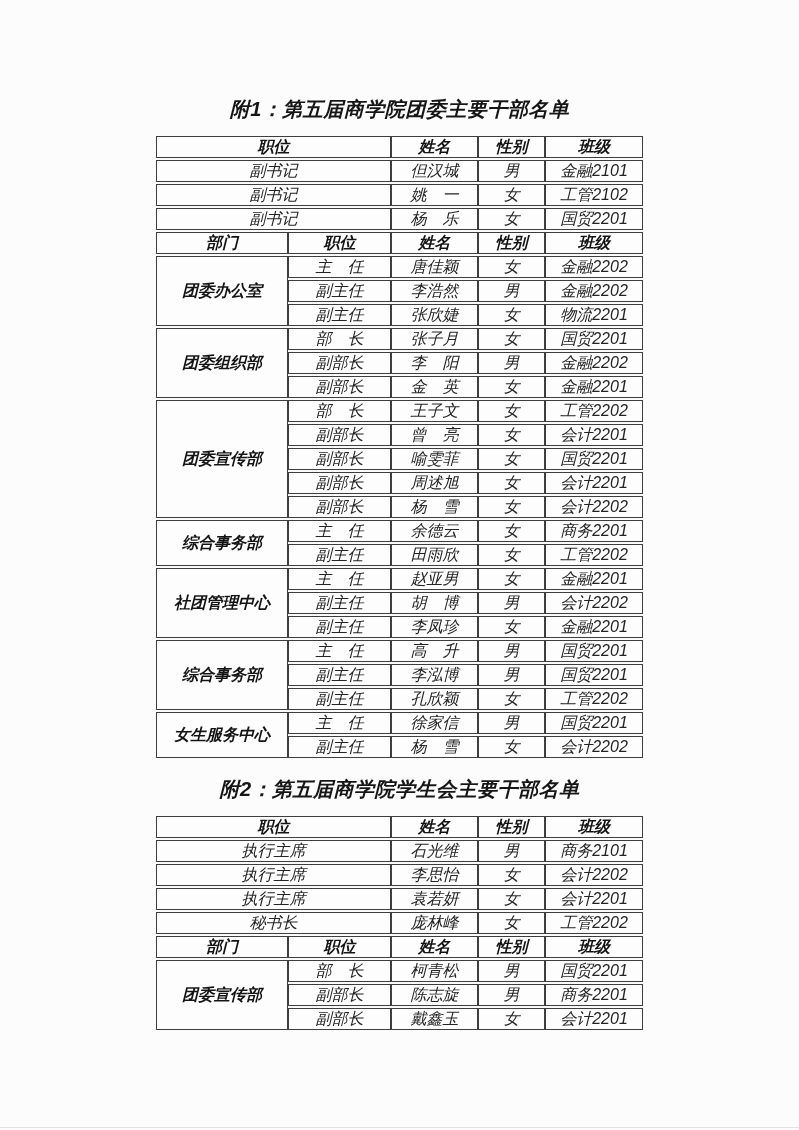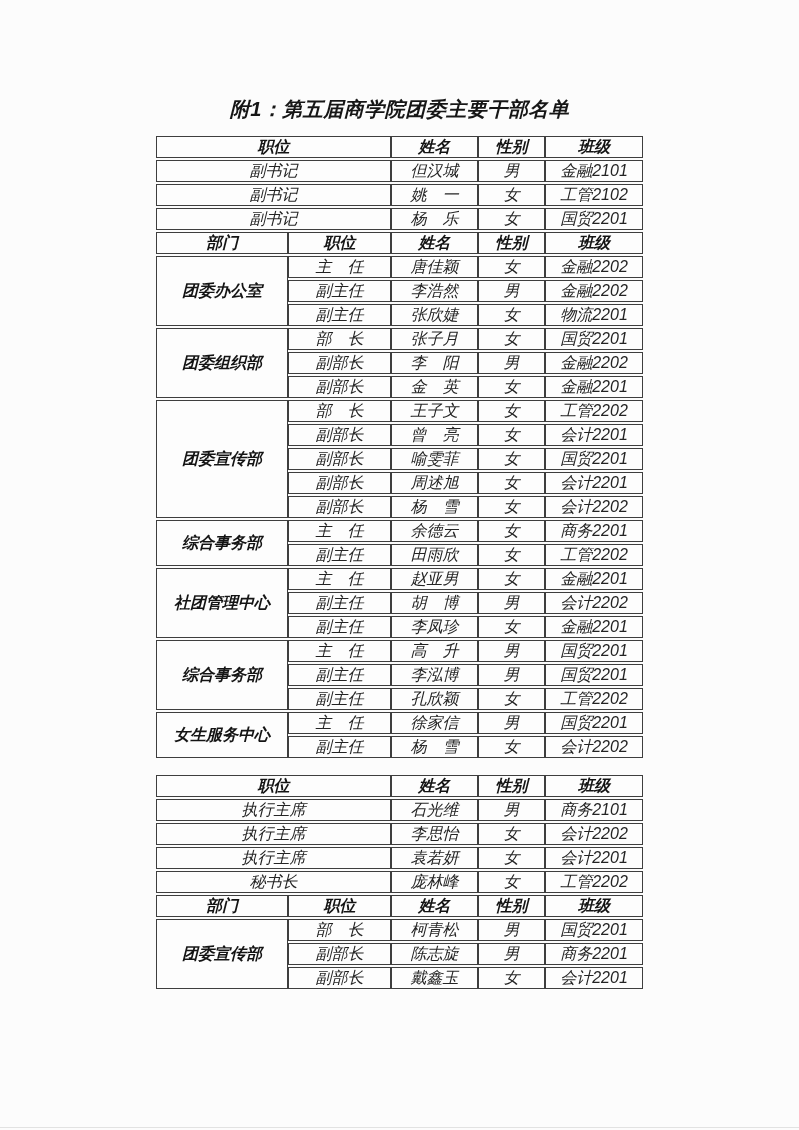--- a/index.html
+++ b/index.html
@@ -237,20 +237,21 @@
         </tr>
         <tr>
           <td>副主任</td>
           <td>杨　雪</td>
           <td>女</td>
           <td>会计2202</td>
         </tr>
       </tbody>
   </table>
 
+  <h1 id="title-2" class="doc-title">附2：第五届商学院学生会主要干部名单</h1>
 
   <table class="roster">
     <colgroup>
       <col class="c-dept">
         <col class="c-pos">
         <col class="c-name">
         <col class="c-gender">
         <col class="c-class">
     </colgroup>
     <tbody>

